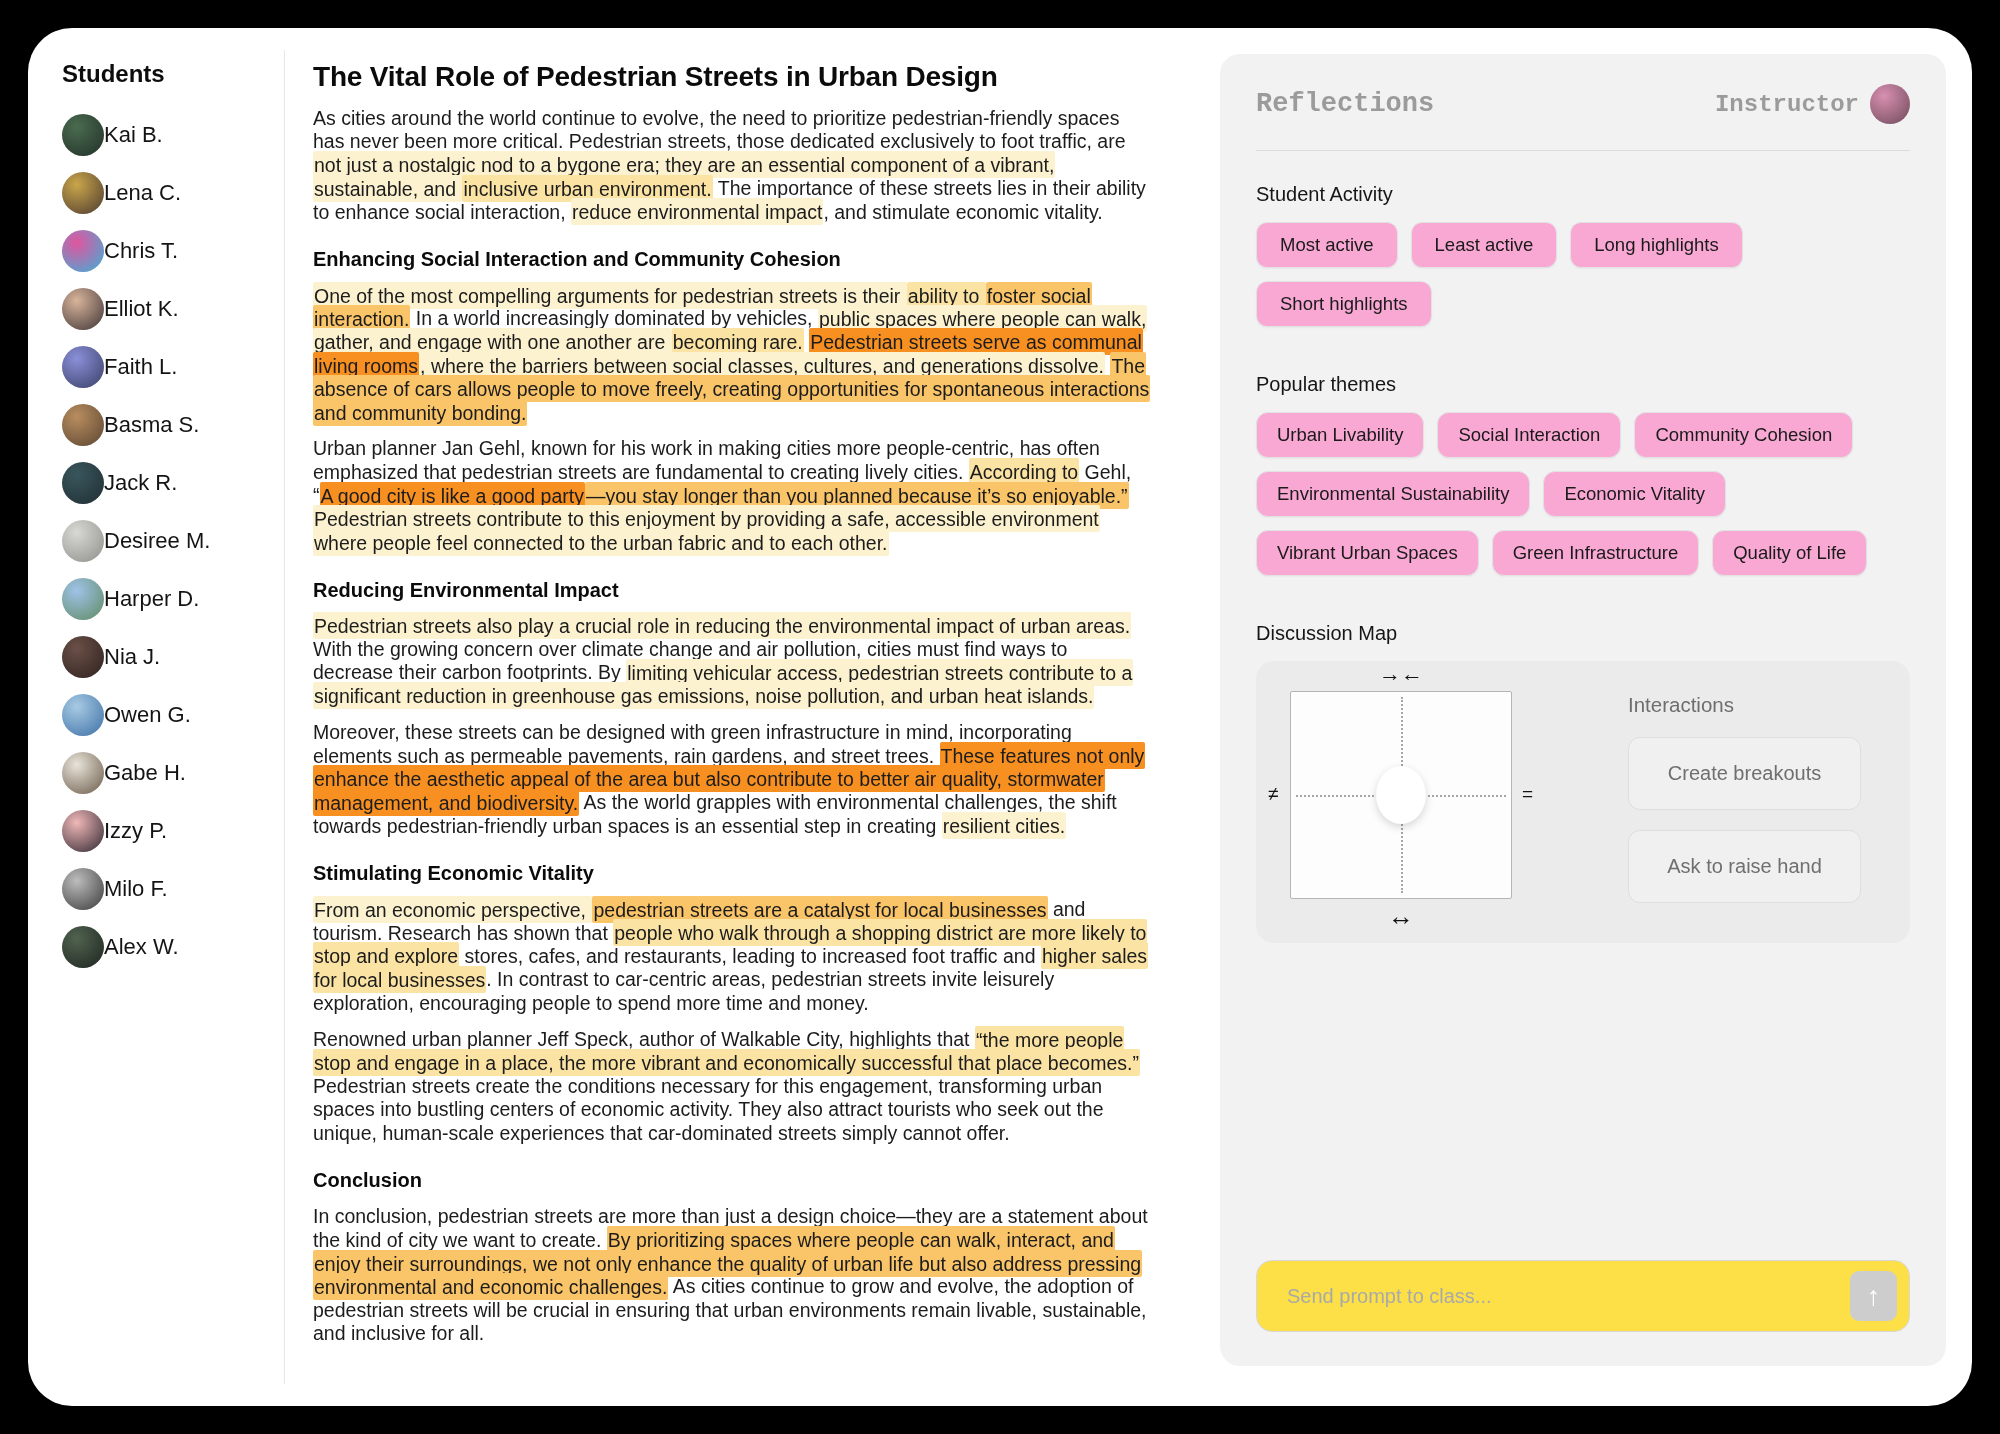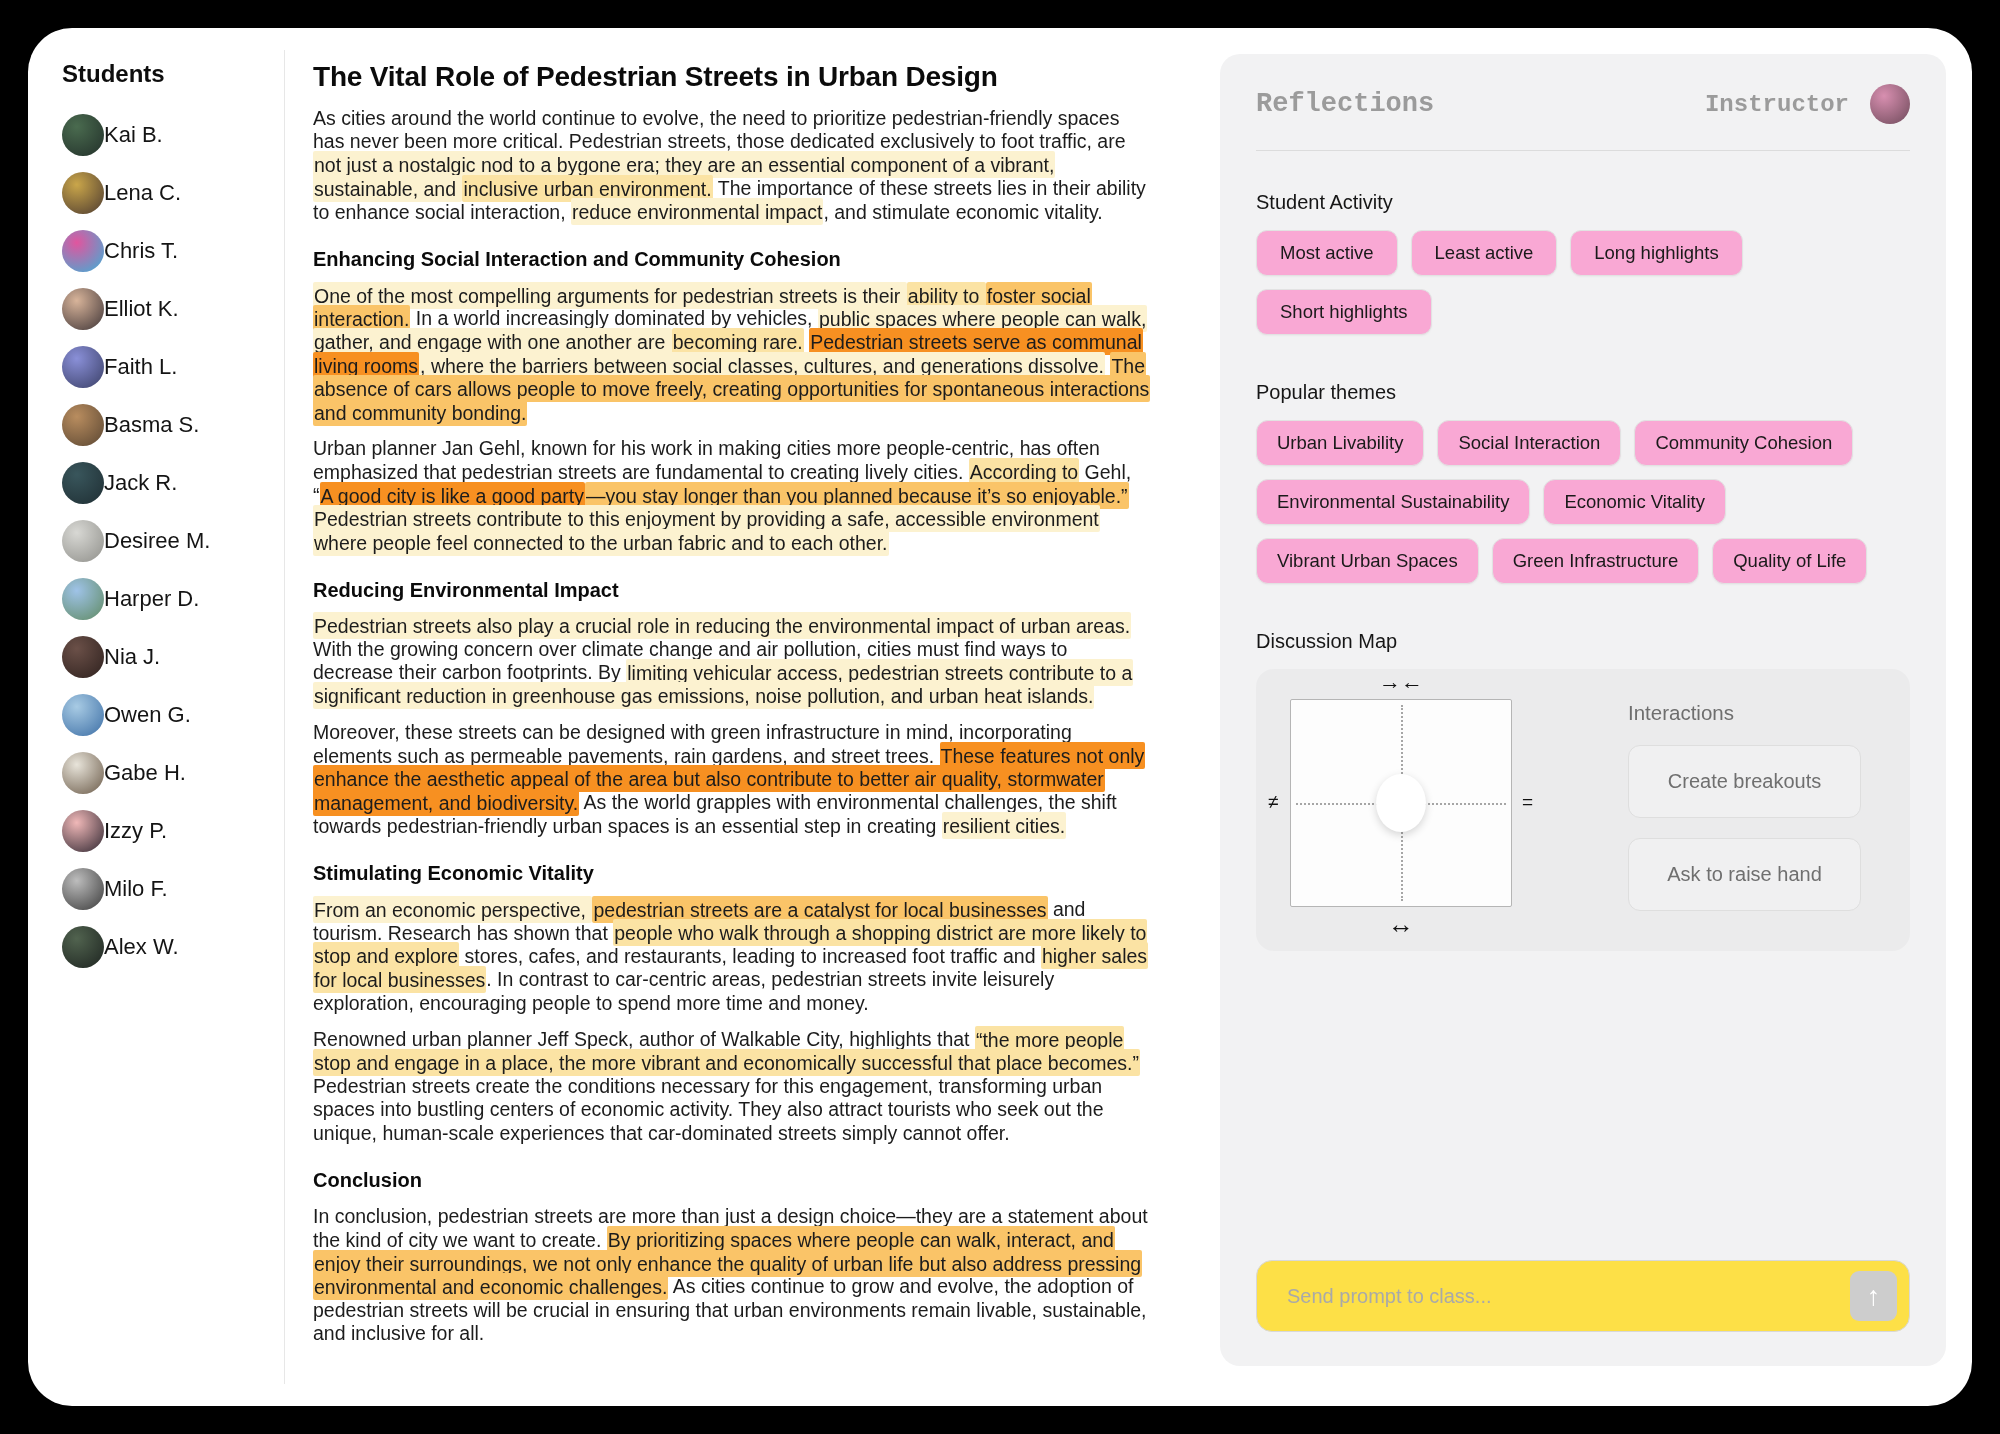--- a/index.html
+++ b/index.html
@@ -26,26 +26,26 @@
   .article h2 { font-size:20px; line-height:24px; margin:23px 0 0 0; color:#0b0b0b; }
   .article p { font-size:19.5px; line-height:23.4px; margin:13px 0 0 0; color:#1c1c1c; }
   .hl { padding:2.5px 1px; border-radius:2px; box-decoration-break:clone; -webkit-box-decoration-break:clone; cursor:pointer; }
 
   
   .panel { position:absolute; right:26px; top:26px; width:726px; height:1312px;
            background:#f2f2f3; border-radius:20px; padding:30px 36px; }
   .panel-header { display:flex; justify-content:space-between; align-items:center;
                   padding-bottom:26px; border-bottom:1px solid #dcdcdc;font-family:Liberation Mono, monospace; }
   .panel-title { font-size:27px; font-weight:bold; color:#9b9b9b; }
-  .instructor { display:flex; align-items:center; gap:21px; cursor:pointer; }
+  .instructor { display:flex; align-items:center; gap:11px; cursor:pointer; }
   .instructor-label { font-size:24px; font-weight:bold; color:#9b9b9b; }
   .instructor .avatar { width:40px; height:40px; }
 
   .section-label { font-size:20px; color:#161616; }
-  .m-top-40 { margin-top:40px; }
+  .m-top-40 { margin-top:32px; }
   .m-top-44 { margin-top:46px; }
   .btn-row { display:flex; gap:13px; margin-top:16px; flex-wrap:wrap; }
   .pill-btn, .chip {
     background:#f9a8d4; border:1px solid #e2e2e2; border-radius:11px;
     padding:11px 23px; font-size:18.5px; color:#1a1a1a;
     font-family:inherit; cursor:pointer; box-shadow:0 1px 2px rgba(0,0,0,0.04);
     white-space:nowrap;
   }
   .chip { border-radius:12px; padding:11px 20px; }
 

